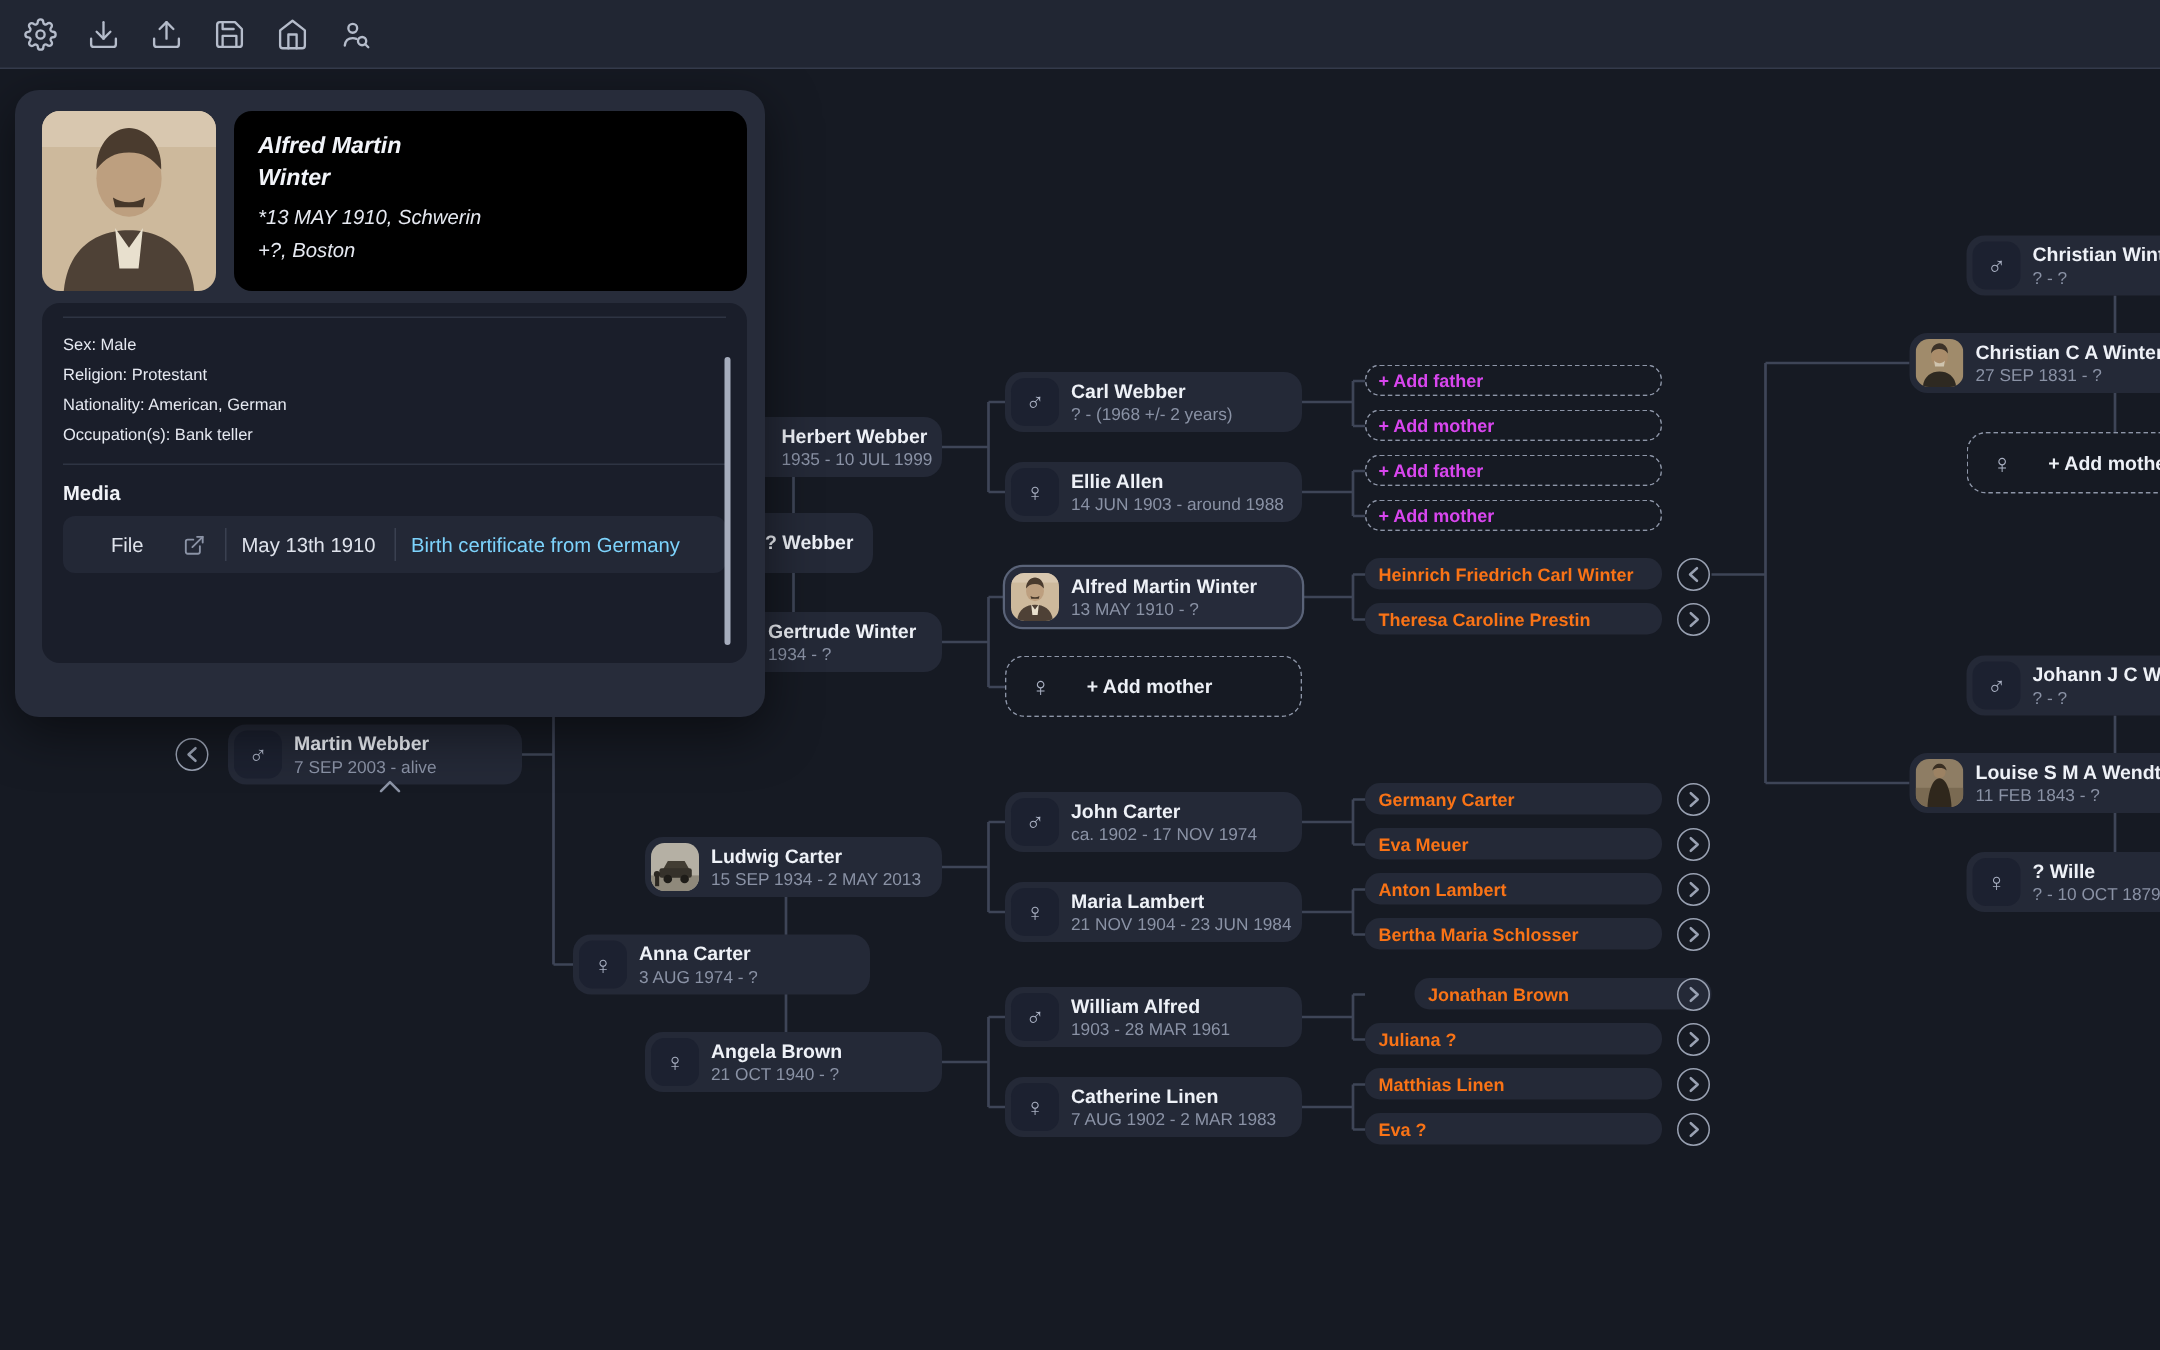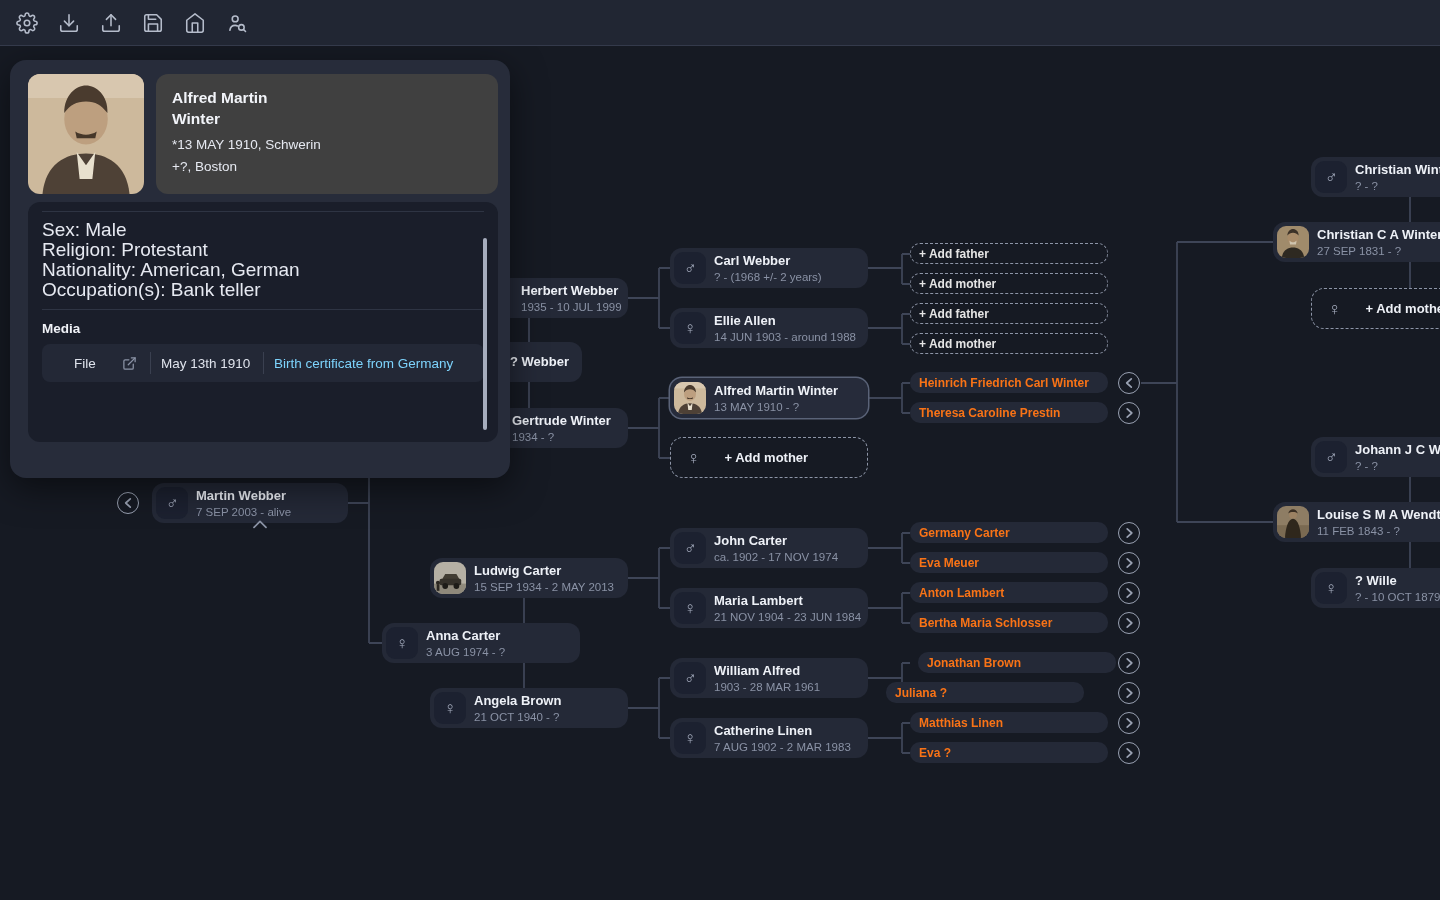--- a/index.html
+++ b/index.html
@@ -39,53 +39,53 @@
   .gsym { font-size:17px; color:#a9b0c2; line-height:1; }
   .nphoto { width:32px; height:32px; margin-left:4px; border-radius:9px; overflow:hidden; flex-shrink:0; }
   .nphoto svg { display:block; }
   .ntext { margin-left:8px; display:flex; flex-direction:column; justify-content:center; overflow:hidden; white-space:nowrap; }
   .nname { font-size:13px; font-weight:700; color:#eef1f7; line-height:16px; white-space:nowrap; }
   .ndate { font-size:11.5px; color:#8a92a5; line-height:14px; margin-top:1px; white-space:nowrap; }
 
   .node.pill { background:#242937; border-radius:10px; padding-left:9px; }
   .node.pill .plabel { font-size:12px; font-weight:700; color:#f97316; white-space:nowrap; }
   .node.dashed-pill { background:transparent; border:1.5px dashed #8d95a7; border-radius:10px; padding-left:8px; }
-  .node.dashed-pill .plabel { font-size:12px; font-weight:600; color:#e5e5e5; white-space:nowrap;text-align:right; }
+  .node.dashed-pill .plabel { font-size:12px; font-weight:600; color:#d946ef; white-space:nowrap;text-align:right; }
   .node.dashed-card { background:transparent; border:1.5px dashed #8d95a7; border-radius:13px; }
   .node.dashed-card .gsym.big { font-size:18px; margin-left:16px; color:#aab1c3; }
   .node.dashed-card .dlabel { margin-left:24px; font-size:13px; font-weight:700; color:#edf0f6; white-space:nowrap; }
 
   .chev {
     position:absolute; width:22px; height:22px; border-radius:50%;
     border:1.5px solid #99a1b2; background:transparent; cursor:pointer;
     display:flex; align-items:center; justify-content:center; padding:0;
   }
   .chev svg { stroke:#99a1b2; }
 
   
   .dcard {
     position:absolute; left:10px; top:60px; width:500px; height:418px;
     background:#272c3a; border-radius:16px; z-index:10;
     box-shadow:0 10px 34px rgba(0,0,0,.5);
   }
   .dcard-top { display:flex; gap:12px; padding:14px 12px 0 18px; }
   .dphoto { width:116px; height:120px; border-radius:12px; overflow:hidden; flex-shrink:0; }
   .dphoto svg { display:block; }
-  .dhead { flex:1; background:#404040; border-radius:12px; height:120px; padding:13px 16px; }
+  .dhead { flex:1; background:#000000; border-radius:12px; height:120px; padding:13px 16px;font-style:italic; }
   .dname { font-size:15.5px; font-weight:700; line-height:21px; color:#f2f4f9; }
   .dbirth { margin-top:8px; font-size:13.5px; color:#e6e9f1; }
   .ddeath { margin-top:7px; font-size:13.5px; color:#e6e9f1; }
   .dbody {
     position:relative; margin:8px 12px 0 18px; background:#1a1e2a; border-radius:12px;
     height:240px; padding:0 14px; overflow:hidden;
   }
   .surname-row { padding-top:11px; font-size:13.5px; color:#e6e9f1; }
   .divider { height:1px; background:#2e3443; margin-top:9px; }
   .details { padding-top:8px; }
-  .details div { font-size:19px; color:#e6e9f1; line-height:20px; }
+  .details div { font-size:11px; color:#e6e9f1; line-height:20px; }
   .media-title { margin-top:11px; font-size:13.5px; font-weight:700; color:#f0f2f7; }
   .media-headers { margin-top:11px; position:relative; height:16px; font-size:13px; color:#7f899b; }
   .mh1 { position:absolute; left:20px; } .mh2 { position:absolute; left:104px; } .mh3 { position:absolute; left:214px; }
   .media-row {
     margin-top:8px; height:38px; background:#232836; border-radius:8px;
     display:flex; align-items:center; position:relative; font-size:13.5px; color:#dfe3ec;
   }
   .mr-type { margin-left:32px; width:42px; }
   .mr-ext { width:22px; height:22px; background:transparent; border:none; cursor:pointer; display:flex; align-items:center; justify-content:center; margin-left:2px; }
   .mr-sep { width:1px; height:22px; background:#3a4050; margin:0 10px; }
@@ -282,24 +282,24 @@
     </div>
     <div class="node pill" style="left: 910px; top: 552px; width: 198px; height: 21px;">
       <span class="plabel">Eva Meuer</span>
     </div>
     <div class="node pill" style="left: 910px; top: 582px; width: 198px; height: 21px;">
       <span class="plabel">Anton Lambert</span>
     </div>
     <div class="node pill" style="left: 910px; top: 612px; width: 198px; height: 21px;">
       <span class="plabel">Bertha Maria Schlosser</span>
     </div>
-    <div class="node pill" style="left: 918px; top: 652px; width: 198px; height: 21px;">
+    <div class="node pill" style="left: 943px; top: 652px; width: 198px; height: 21px;">
       <span class="plabel">Jonathan Brown</span>
     </div>
-    <div class="node pill" style="left: 886px; top: 682px; width: 198px; height: 21px;">
+    <div class="node pill" style="left: 910px; top: 682px; width: 198px; height: 21px;">
       <span class="plabel">Juliana ?</span>
     </div>
     <div class="node pill" style="left: 910px; top: 712px; width: 198px; height: 21px;">
       <span class="plabel">Matthias Linen</span>
     </div>
     <div class="node pill" style="left: 910px; top: 742px; width: 198px; height: 21px;">
       <span class="plabel">Eva ?</span>
     </div>
     <div class="node card" style="left: 1273px; top: 222px; width: 198px; height: 40px;">
       <span class="nphoto">

